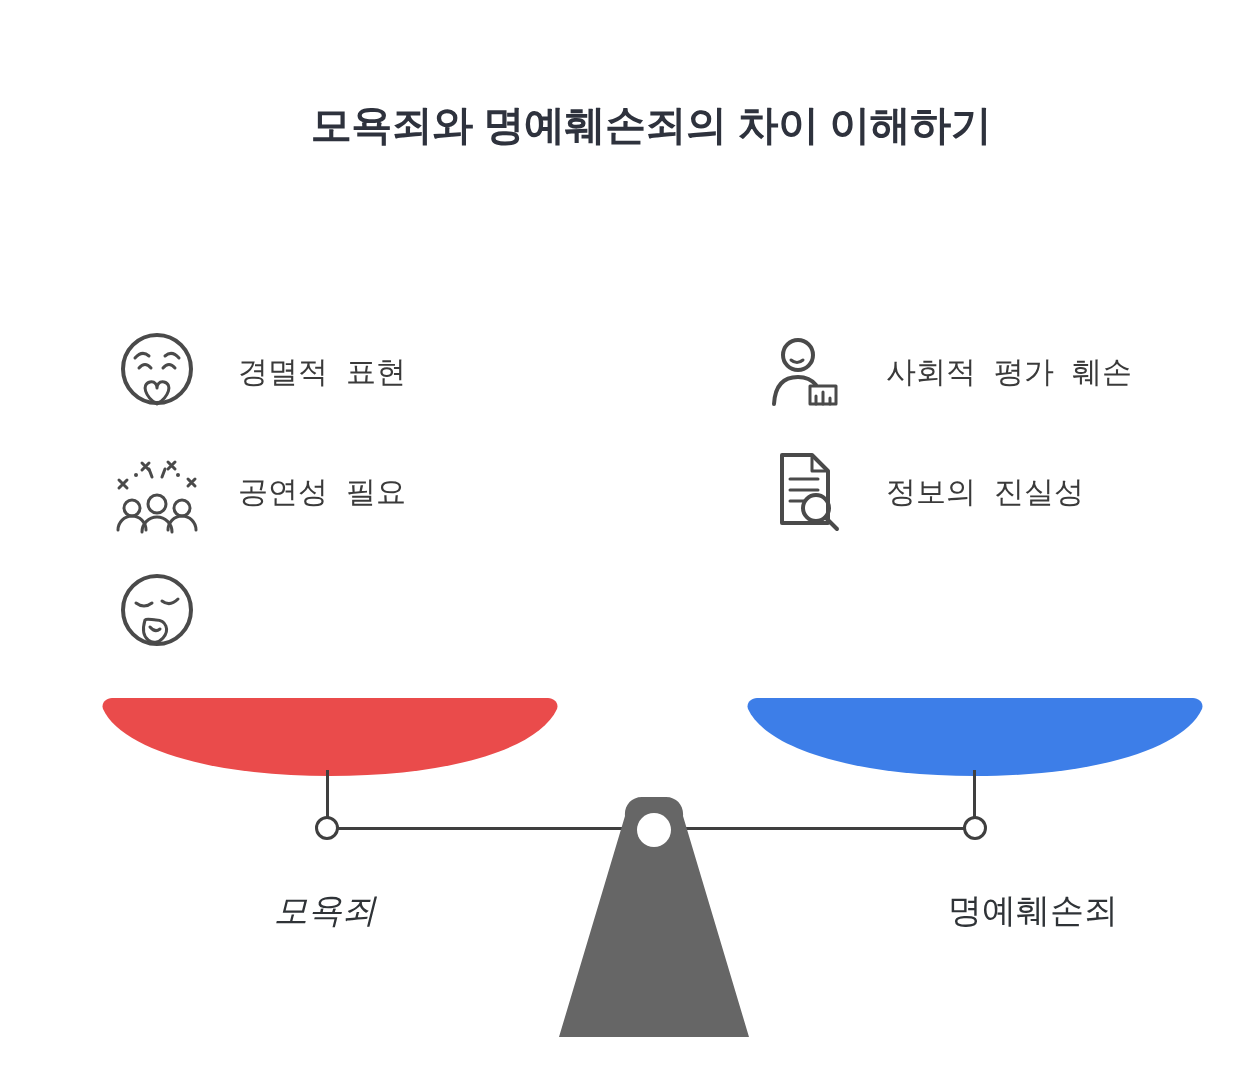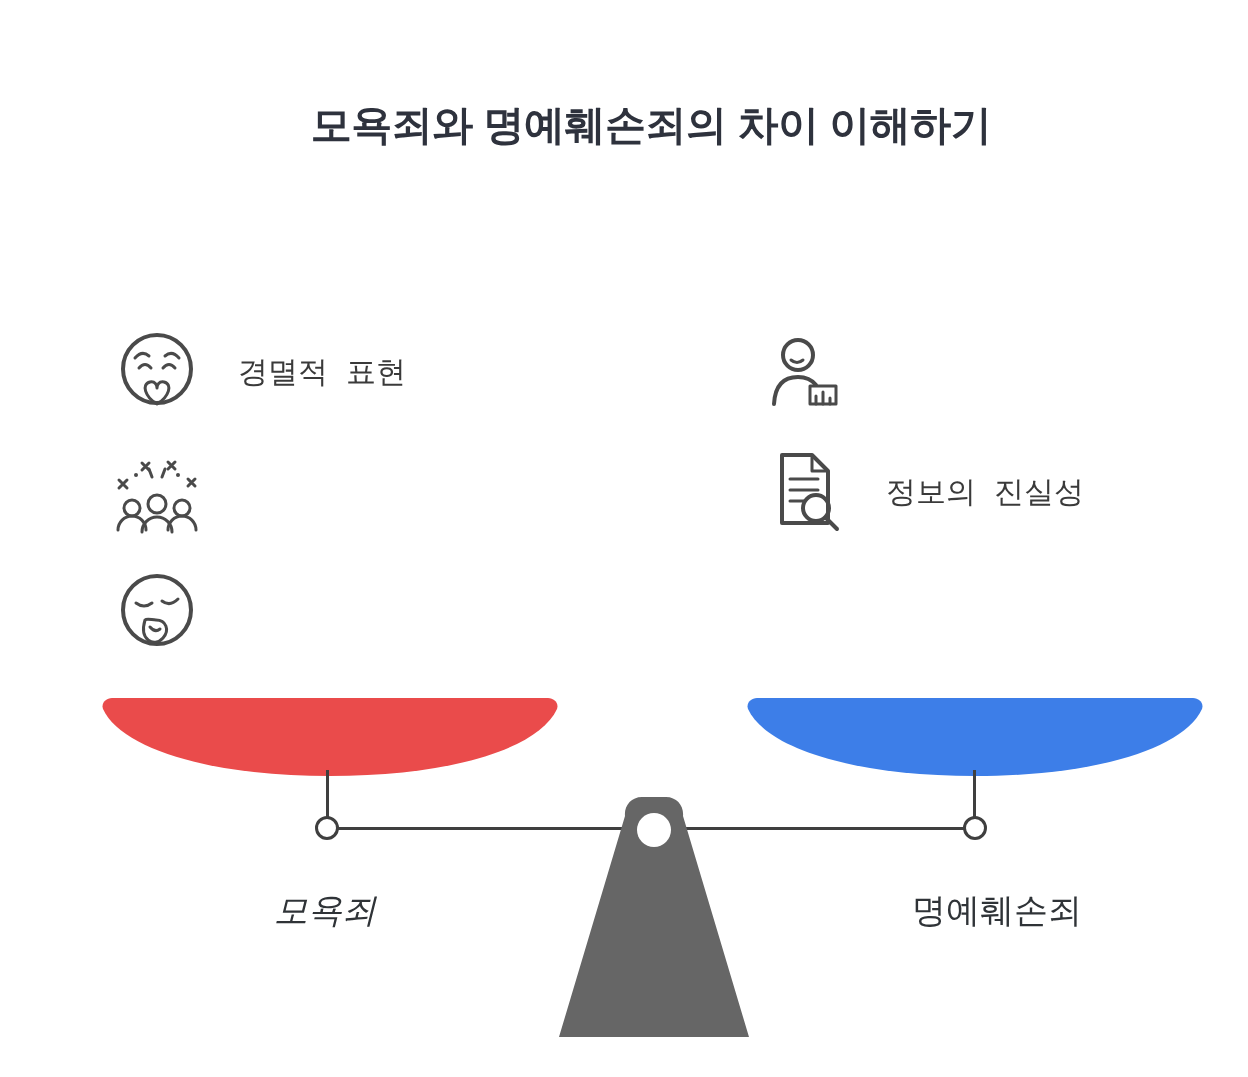--- a/index.html
+++ b/index.html
@@ -97,21 +97,21 @@
 
   .pan-label {
     position: absolute;
     top: 888px;
     transform: translateX(-50%);
     font-size: 34px;
     color: #2f3337;
     white-space: nowrap;
   }
   .pan-label.left  { left: 298px; font-style: italic; }
-  .pan-label.right { left: 970px; text-align: center; }
+  .pan-label.right { left: 1006px; text-align: center; }
 
   .ic { stroke: #4a4a4a; stroke-width: 4; fill: none; stroke-linecap: round; stroke-linejoin: round; }
   .ic-thin { stroke: #4a4a4a; stroke-width: 3; fill: none; stroke-linecap: round; stroke-linejoin: round; }
   .ic-fill { fill: #4a4a4a; stroke: none; }
 </style>
 </head>
 <body>
 
 <div class="canvas">
 
@@ -145,20 +145,21 @@
           <path class="ic-thin" d="M7 33 l8 8 M15 33 l-8 8"></path>
           <path class="ic-thin" d="M30 16 l7 7 M37 16 l-7 7"></path>
           <path class="ic-thin" d="M56 15 l7 7 M63 15 l-7 7"></path>
           <path class="ic-thin" d="M76 32 l7 7 M83 32 l-7 7"></path>
           <path class="ic-thin" d="M40 30 l-3 -8"></path>
           <path class="ic-thin" d="M50 30 l3 -8"></path>
           <circle class="ic-fill" cx="24" cy="28" r="2"></circle>
           <circle class="ic-fill" cx="66" cy="28" r="2"></circle>
         </svg>
       </span>
+      <span class="feature-label">공연성 필요</span>
     </div>
 
     <div class="feature-row">
       <span class="icon-box">
         <svg viewBox="0 0 90 90">
           <circle class="ic" cx="45" cy="43" r="34"></circle>
           <path class="ic-thin" d="M24 36 q8 6 16 0"></path>
           <path class="ic-thin" d="M50 34 q8 6 16 -2"></path>
           <path class="ic-thin" d="M33 53 C27 73 42 81 51 71 C58 63 54 53 44 53 C40 53 35 51 33 53 Z"></path>
           <path class="ic-thin" d="M38 60 q5 6 10 2"></path>
@@ -176,20 +177,21 @@
         <svg viewBox="0 0 90 90">
           <circle class="ic" cx="38" cy="28" r="15"></circle>
           <path class="ic-thin" d="M31 33 q6 5 12 0"></path>
           <path class="ic" d="M14 77 C15 58 24 50 38 50 C46 50 52 53 56 58"></path>
           <rect class="ic-thin" x="50" y="59" width="26" height="18"></rect>
           <path class="ic-thin" d="M56 77 V69"></path>
           <path class="ic-thin" d="M63 77 V65"></path>
           <path class="ic-thin" d="M70 77 V71"></path>
         </svg>
       </span>
+      <span class="feature-label">사회적 평가 훼손</span>
     </div>
 
     <div class="feature-row">
       <span class="icon-box">
         <svg viewBox="0 0 90 90">
           <path class="ic" d="M22 8 H52 L68 24 V76 H22 Z"></path>
           <path class="ic-thin" d="M52 8 V24 H68"></path>
           <path class="ic-thin" d="M30 32 H58"></path>
           <path class="ic-thin" d="M30 43 H58"></path>
           <path class="ic-thin" d="M30 54 H44"></path>

